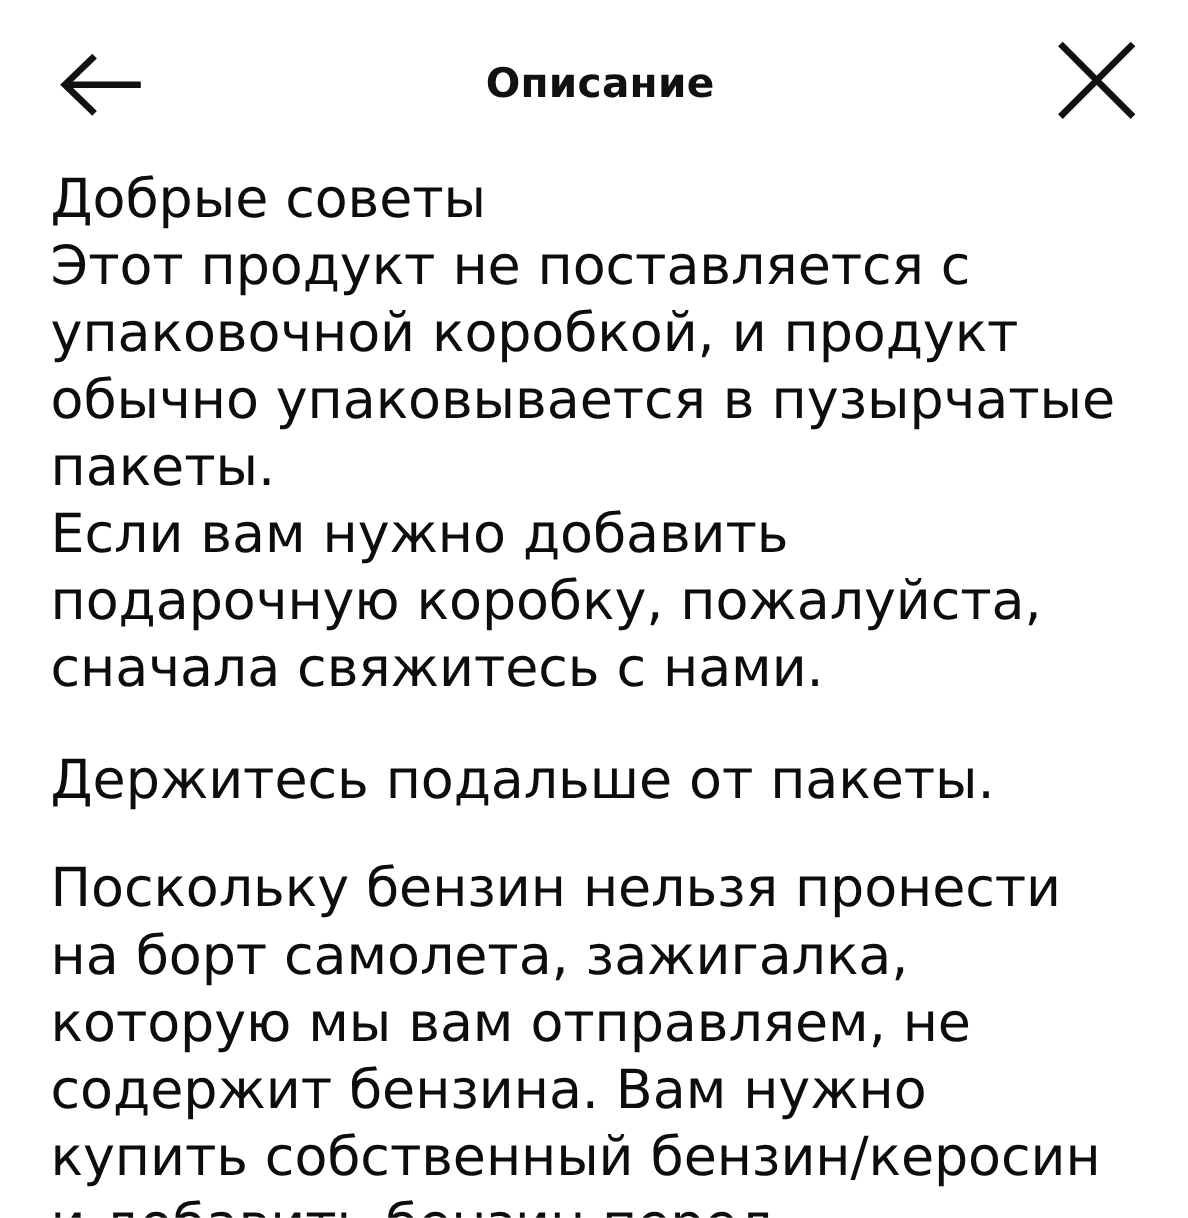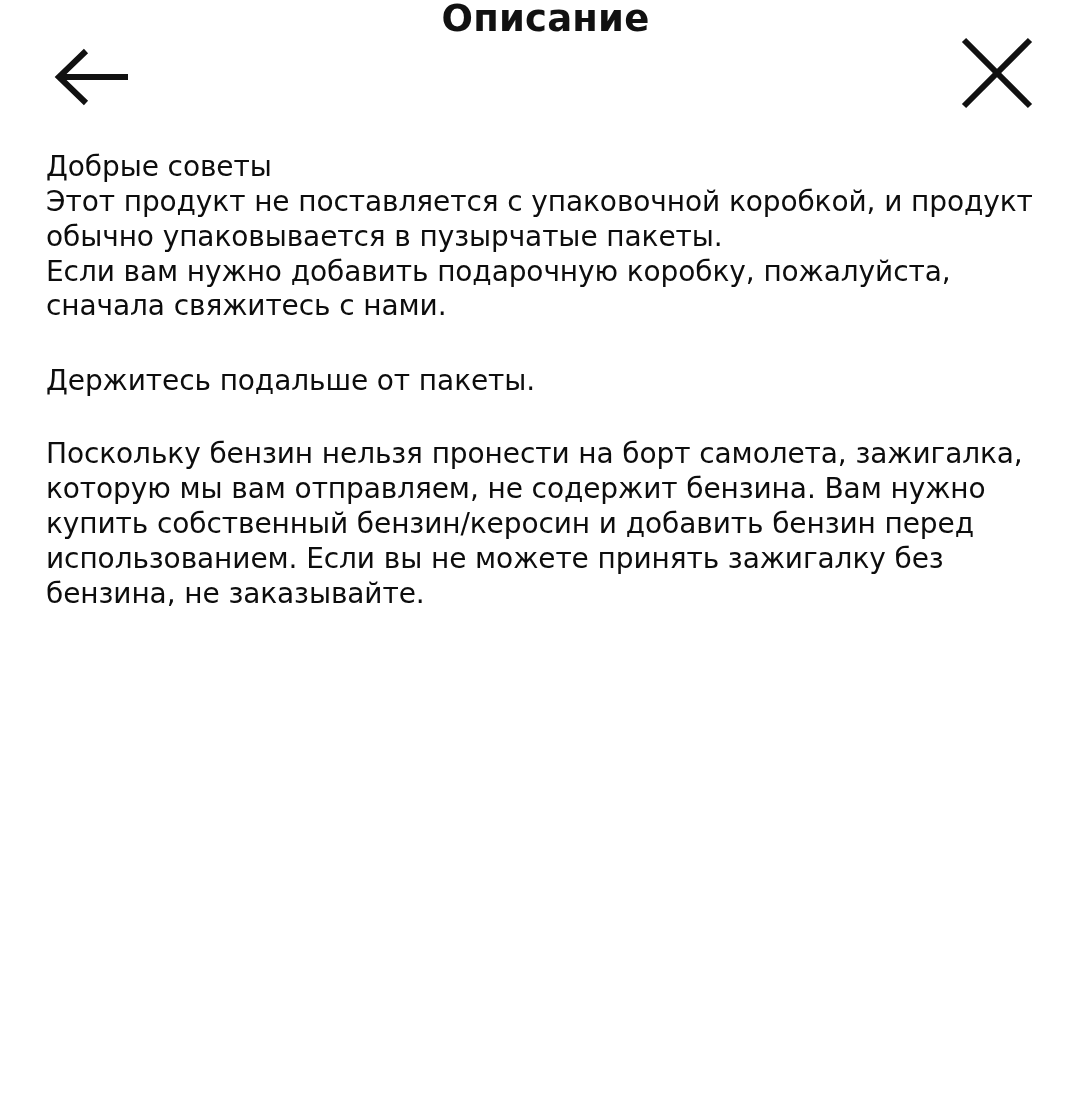--- a/index.html
+++ b/index.html
@@ -14,20 +14,21 @@
     color: #111111;
     overflow: hidden;
     position: relative;
   }
 
   
   .header {
     position: relative;
     height: 150px;
     display: flex;
+    align-items: center;
     justify-content: center;
     margin-left: 11px;
   }
   .header-title {
     font-size: 37px;
     font-weight: 700;
     letter-spacing: 0.2px;
     color: #111111;
     line-height: 1;
   }
@@ -52,21 +53,21 @@
     align-items: center;
     justify-content: center;
     cursor: pointer;
   }
 
   
   .content {
     padding: 0 44px 0 46px;
   }
   .paragraph {
-    font-size: 28px;
+    font-size: 49px;
     line-height: 1.245;
     color: #0d0d0d;
     white-space: pre-wrap;
     letter-spacing: -0.1px;
     font-weight: 400;
   }
   .gap {
     height: 40px;
   }
   .gap-small {

